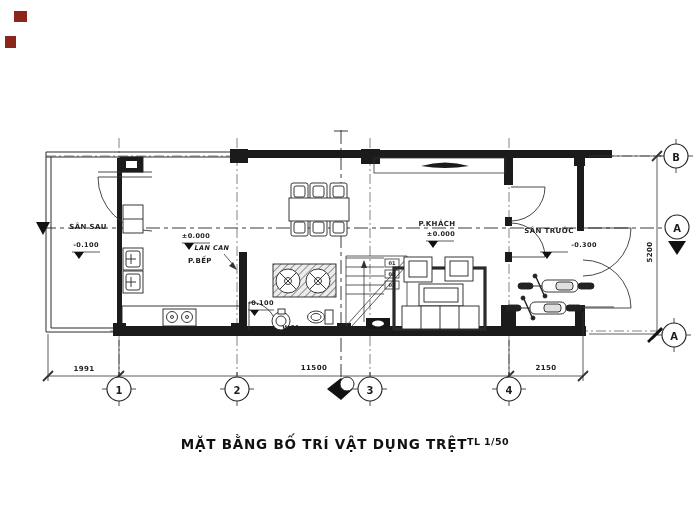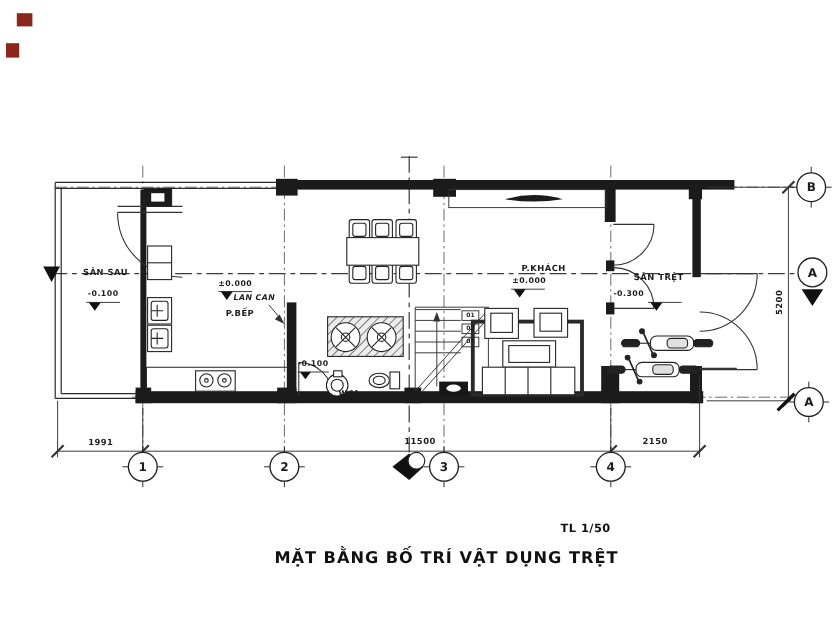--- a/index.html
+++ b/index.html
@@ -244,38 +244,38 @@
   <div class="lbl t7" style="left:88px;top:227px;">SÂN SAU</div>
   <div class="lbl t6" style="left:86px;top:245px;">-0.100</div>
 
   <div class="lbl t6" style="left:196px;top:236px;">±0.000</div>
   <div class="lbl t6" style="left:212px;top:248px;font-style:italic;">LAN CAN</div>
   <div class="lbl t7" style="left:200px;top:261px;">P.BẾP</div>
 
   <div class="lbl t6" style="left:261px;top:303px;">-0.100</div>
   <div class="lbl t6" style="left:291px;top:328px;">WC1</div>
 
-  <div class="lbl t7" style="left:437px;top:224px;margin-left:16px;">P.KHÁCH</div>
+  <div class="lbl t7" style="left:437px;top:224px;">P.KHÁCH</div>
   <div class="lbl t6" style="left:441px;top:234px;">±0.000</div>
 
-  <div class="lbl t7" style="left:549px;top:231px;">SÂN TRỆT</div>
-  <div class="lbl t6" style="left:524px;top:245px;">-0.300</div>
+  <div class="lbl t7" style="left:549px;top:231px;">SÂN TRƯỚC</div>
+  <div class="lbl t6" style="left:584px;top:245px;">-0.300</div>
 
   <div class="lbl t5" style="left:392px;top:263px;">01</div>
   <div class="lbl t5" style="left:392px;top:274px;">02</div>
   <div class="lbl t5" style="left:392px;top:285px;">03</div>
 
   <div class="lbl t7" style="left:84px;top:369px;">1991</div>
-  <div class="lbl t7" style="left:314px;top:368px;margin-left:36px;">11500</div>
+  <div class="lbl t7" style="left:314px;top:368px;">11500</div>
   <div class="lbl t7" style="left:546px;top:368px;">2150</div>
   <div class="lbl t7 vtext" style="left:650px;top:252px;">5200</div>
 
   <div class="lbl bub" style="left:119px;top:390px;">1</div>
   <div class="lbl bub" style="left:237px;top:390px;">2</div>
   <div class="lbl bub" style="left:370px;top:390px;">3</div>
   <div class="lbl bub" style="left:509px;top:390px;">4</div>
   <div class="lbl bub" style="left:676px;top:157px;">B</div>
   <div class="lbl bub" style="left:677px;top:228px;">A</div>
   <div class="lbl bub" style="left:674px;top:336px;">A</div>
 
-  <div class="lbl title" style="left:324px;top:465px;margin-left:48px;">MẶT BẰNG BỐ TRÍ VẬT DỤNG TRỆT</div>
+  <div class="lbl title" style="left:324px;top:444px;">MẶT BẰNG BỐ TRÍ VẬT DỤNG TRỆT</div>
   <div class="lbl scale" style="left:488px;top:441px;">TL 1/50</div>
 </div>
 
 </body></html>

